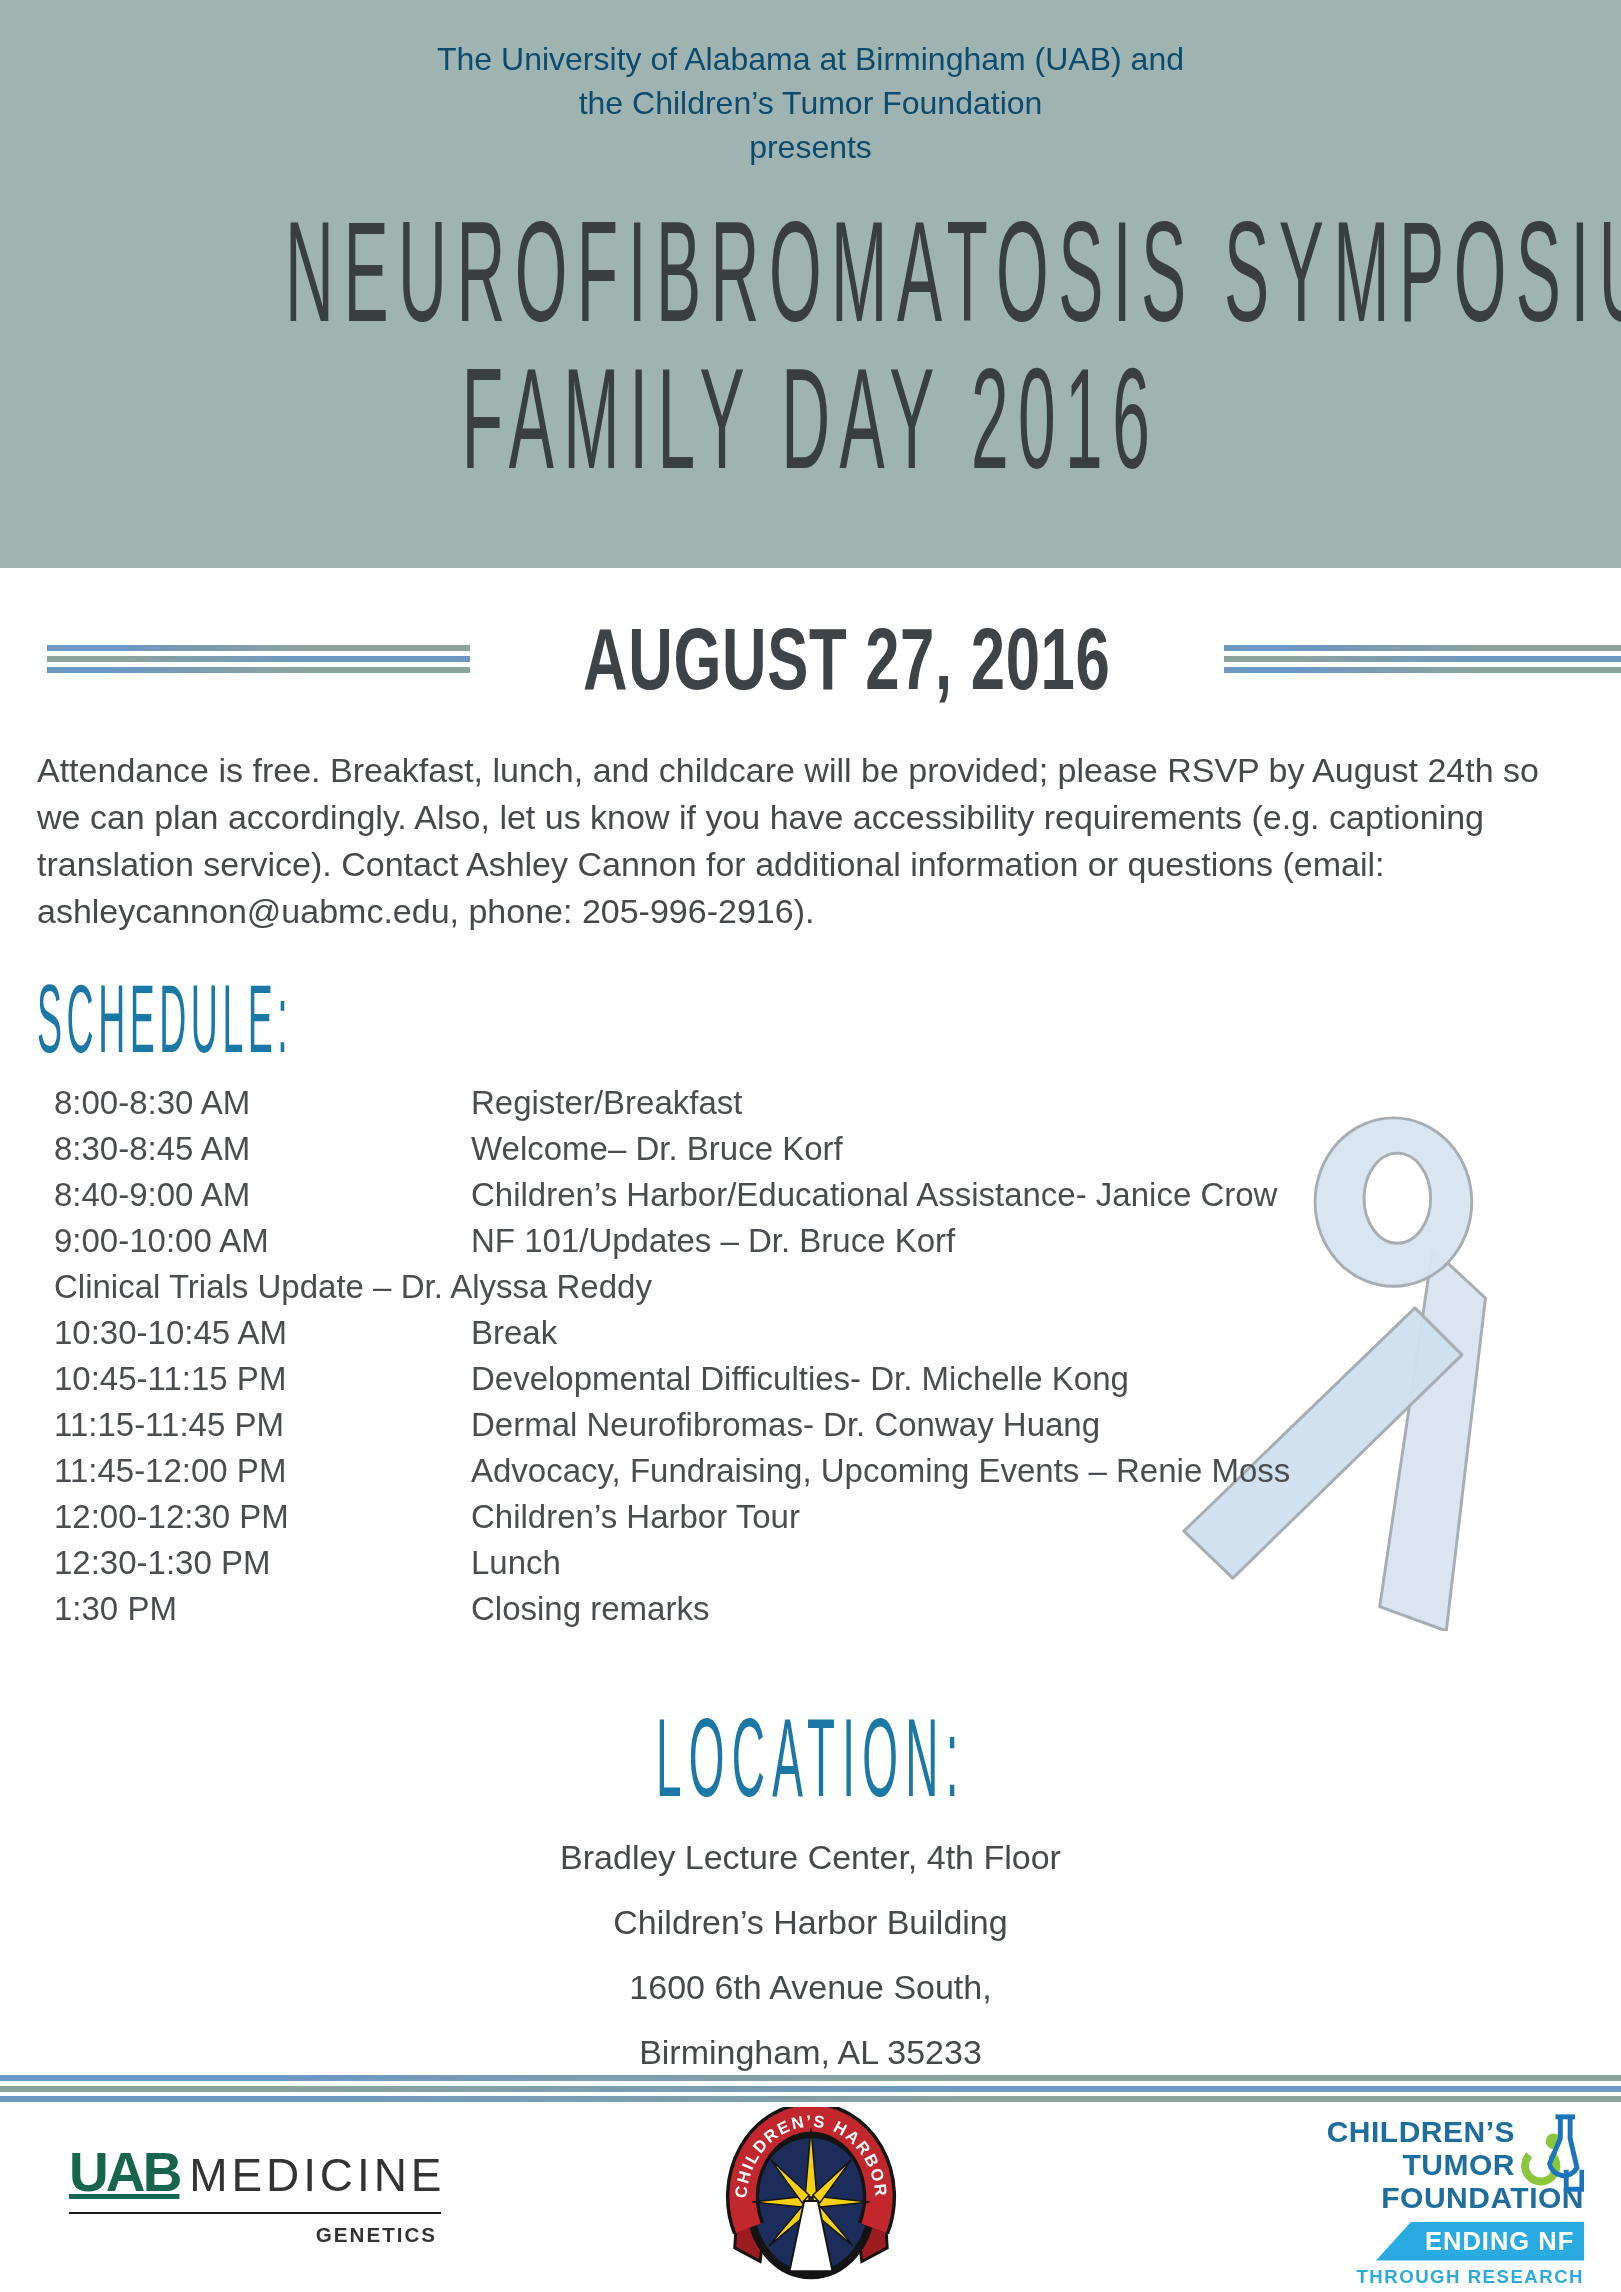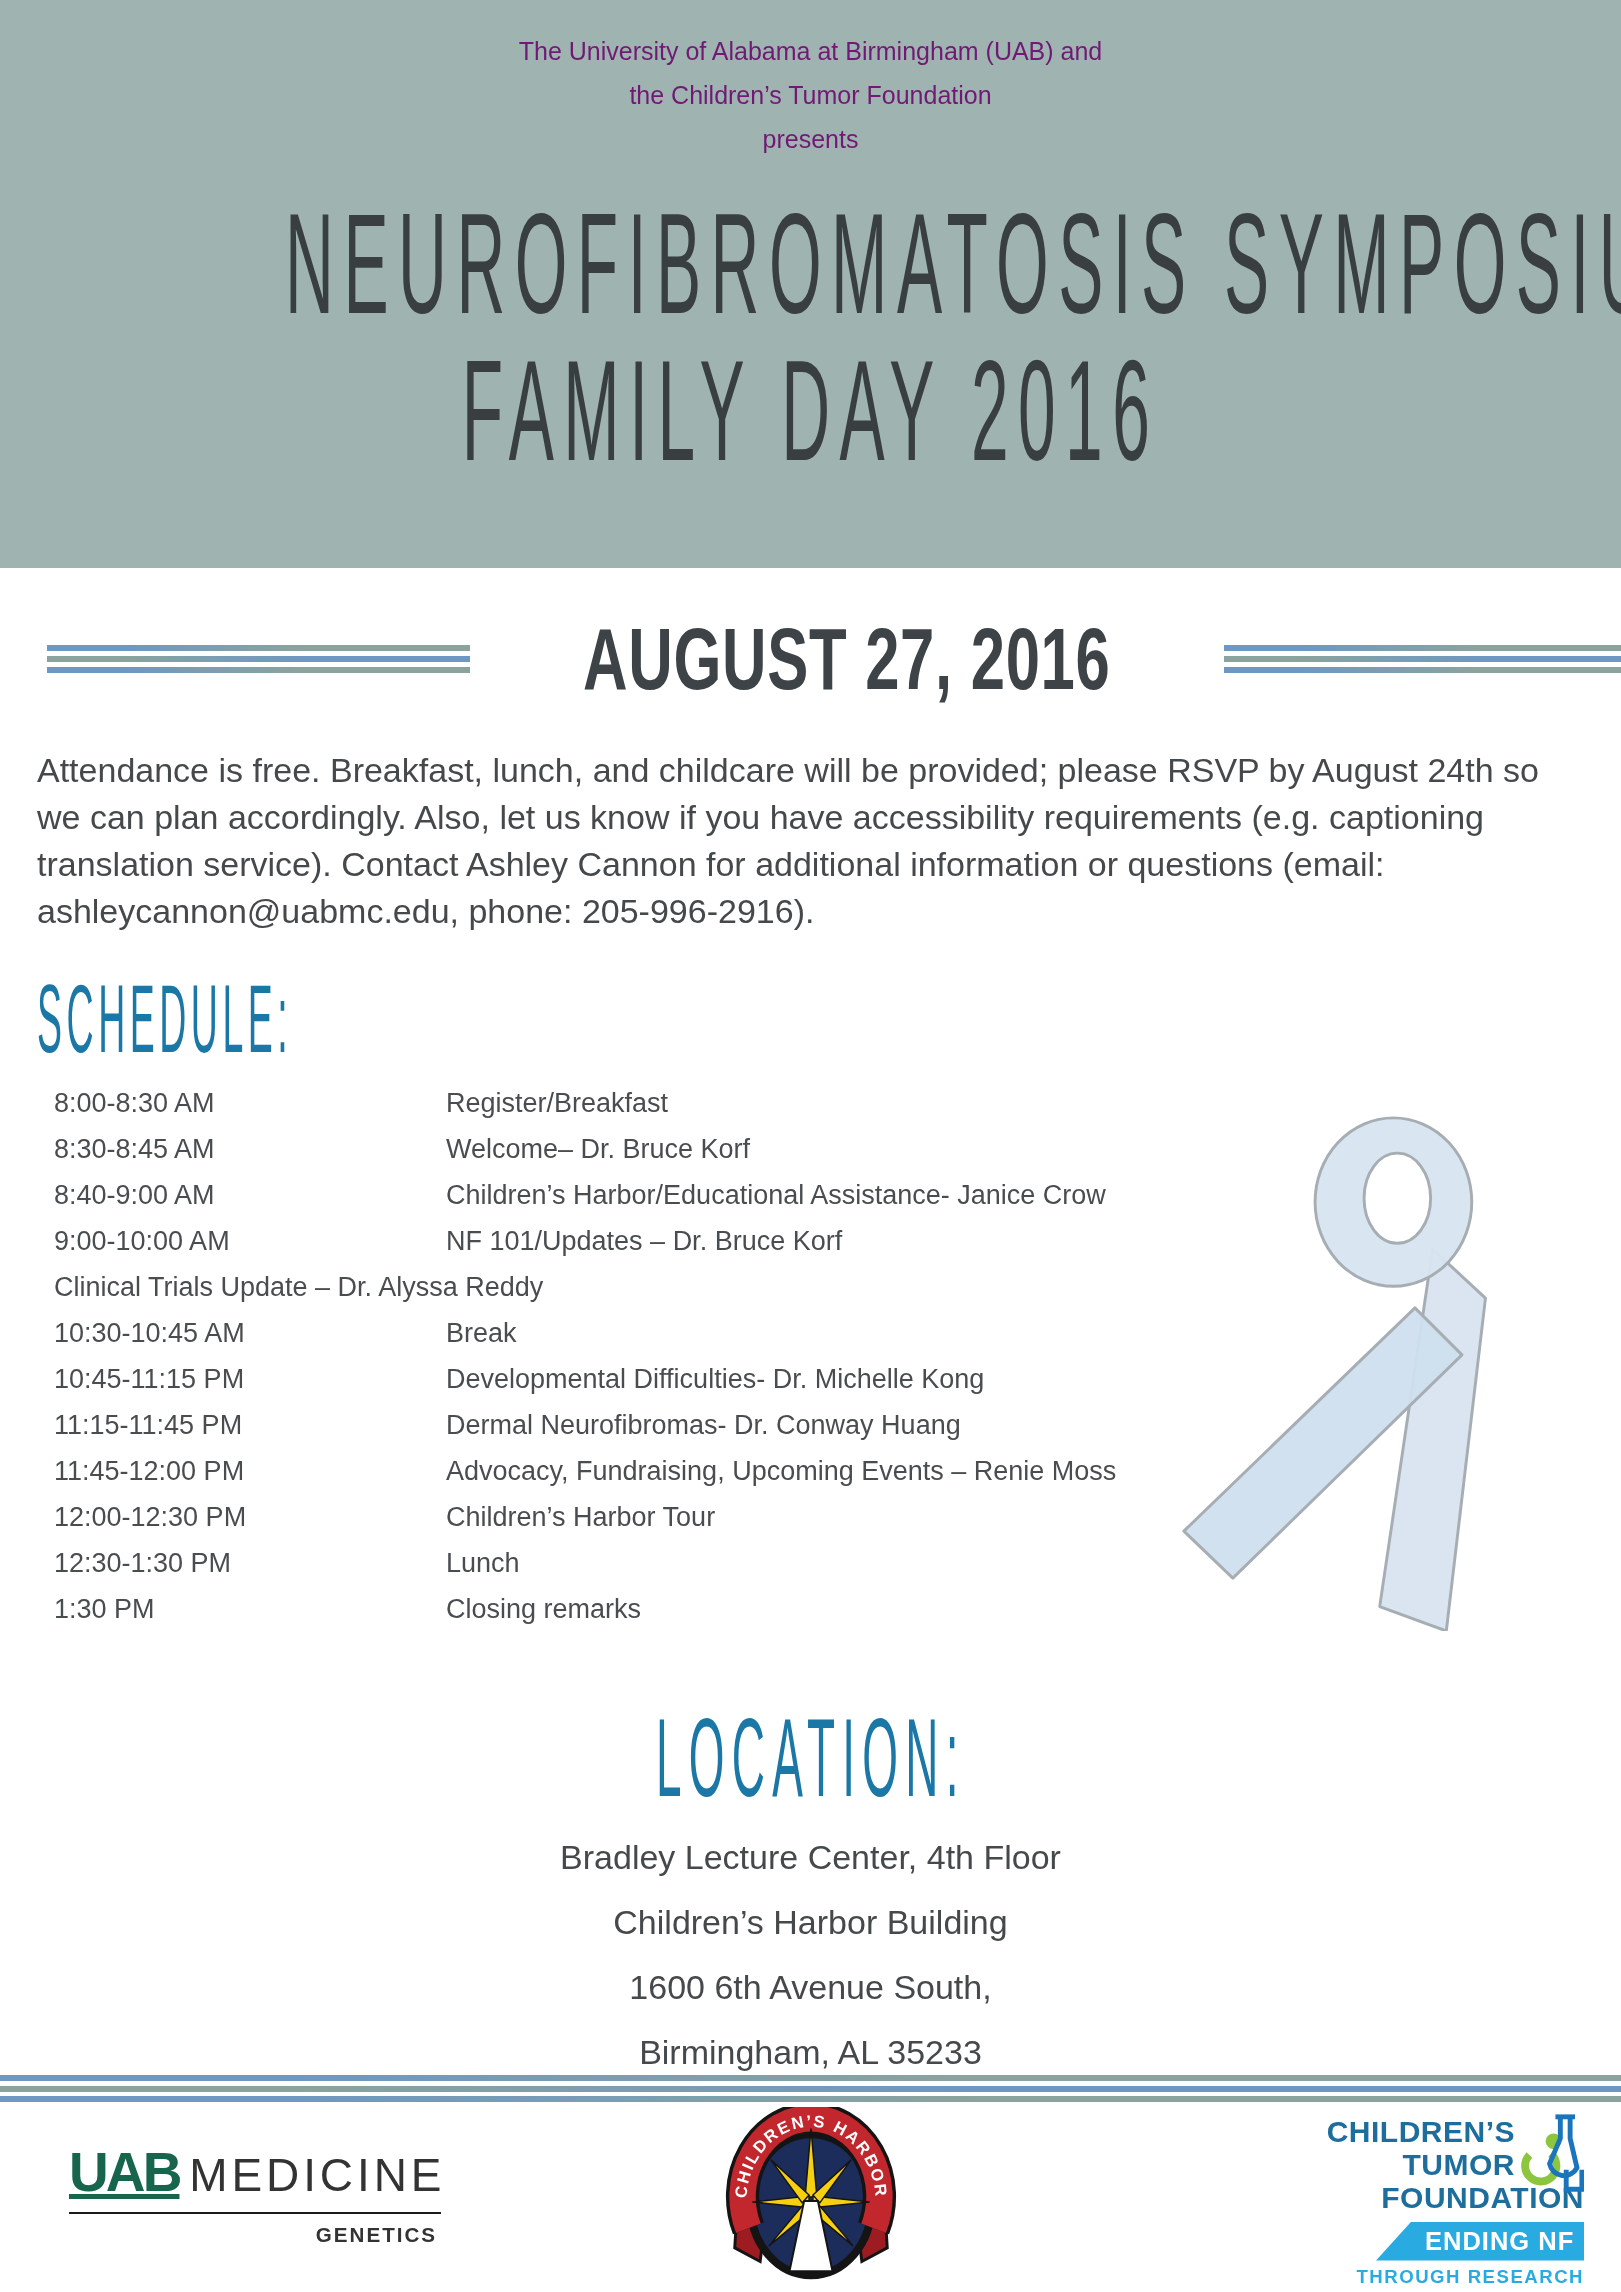--- a/index.html
+++ b/index.html
@@ -2,41 +2,41 @@
 <html><head>
 <meta charset="utf-8">
 <style>
   html,body{margin:0;padding:0;background:#e8e8e8;}
   .page{
     position:relative;width:1621px;height:2293px;margin:0 auto;background:#ffffff;
     font-family:"Liberation Sans", sans-serif;overflow:hidden;color:#46494c;
   }
   
   .banner{position:absolute;top:0;left:0;width:100%;height:568px;background:#9fb4b0;text-align:center;}
-  .presenter{padding-top:29px;font-size:25px;line-height:44px;color:#701a75;}
+  .presenter{padding-top:37px;font-size:32px;line-height:44px;color:#0c4a6e;}
   .title-line{height:147px;line-height:147px;text-align:center;white-space:nowrap;color:#393f41;}
   .title-line.first{margin-top:29px;}
   .skinny{display:inline-block;white-space:nowrap;font-weight:400;}
   .title-skinny{font-size:94px;letter-spacing:0.14em;transform:scale(0.72,1.52);transform-origin:50% 50%;}
   
   .date-row{position:absolute;top:600px;left:0;width:100%;height:118px;display:flex;align-items:center;justify-content:space-between;padding:0 47px;box-sizing:border-box;}
   .stripes{width:423px;flex:0 0 423px;}
   .stripe{height:5.9px;margin:4.9px 0;}
   .stripe.a{background:linear-gradient(90deg,#6d98c3 0%,#6d98c3 18%,#8ba39d 60%,#8ba39d 100%);}
   .stripe.b{background:linear-gradient(90deg,#8ba39d 0%,#8ba39d 18%,#6d98c3 60%,#6d98c3 100%);}
   .date-box{flex:1;display:flex;justify-content:center;align-items:flex-end;overflow:visible;}
   .date-text{font-size:88px;font-weight:700;color:#3e4347;letter-spacing:1px;white-space:nowrap;transform:scaleX(0.70);transform-origin:50% 50%;}
   
   .intro{position:absolute;top:747px;left:37px;width:1519px;font-size:34px;line-height:47px;color:#46494c;}
   
   .schedule-heading{position:absolute;top:965px;left:37px;height:108px;line-height:108px;white-space:nowrap;}
   .heading-skinny{color:#1b78a6;}
   .schedule-heading .heading-skinny{font-size:67px;letter-spacing:0.12em;transform:scale(0.56,1.45);transform-origin:0 50%;}
   .schedule-rows{position:absolute;top:1080px;left:54px;width:1392px;z-index:2;}
-  .srow{display:grid;grid-template-columns:392px 1fr;height:46px;line-height:46px;font-size:27px;color:#4a4d50;white-space:nowrap;}
+  .srow{display:grid;grid-template-columns:392px 1fr;height:46px;line-height:46px;font-size:33px;color:#4a4d50;white-space:nowrap;gap:25px;}
   
   .ribbon{position:absolute;top:1112px;left:1176px;width:333px;height:519px;z-index:1;}
   
   .location-heading{position:absolute;top:1701px;left:0;width:100%;height:113px;line-height:113px;text-align:center;white-space:nowrap;}
   .location-heading .heading-skinny{font-size:74px;letter-spacing:0.16em;transform:scale(0.62,1.5);transform-origin:50% 50%;}
   .location-lines{position:absolute;top:1825px;left:0;width:100%;text-align:center;font-size:34px;line-height:65px;color:#46494c;}
   
   .footer-stripes{position:absolute;top:2070px;left:0;width:100%;}
   .fstripe{height:5.9px;margin-bottom:2.9px;}
   

